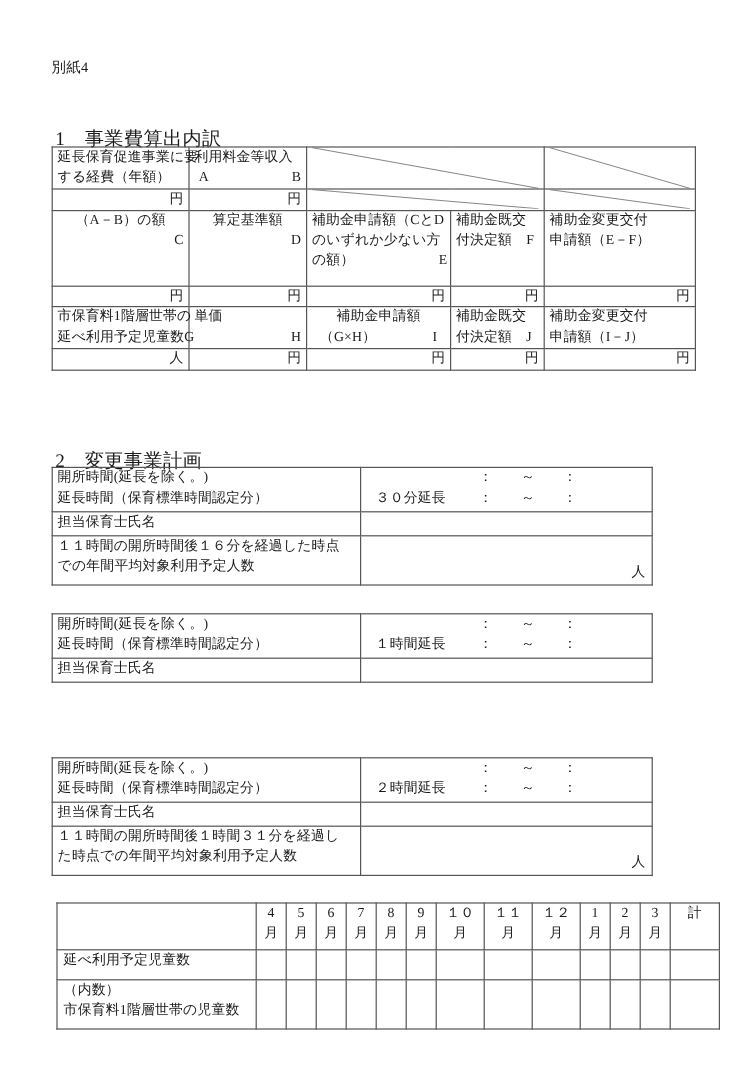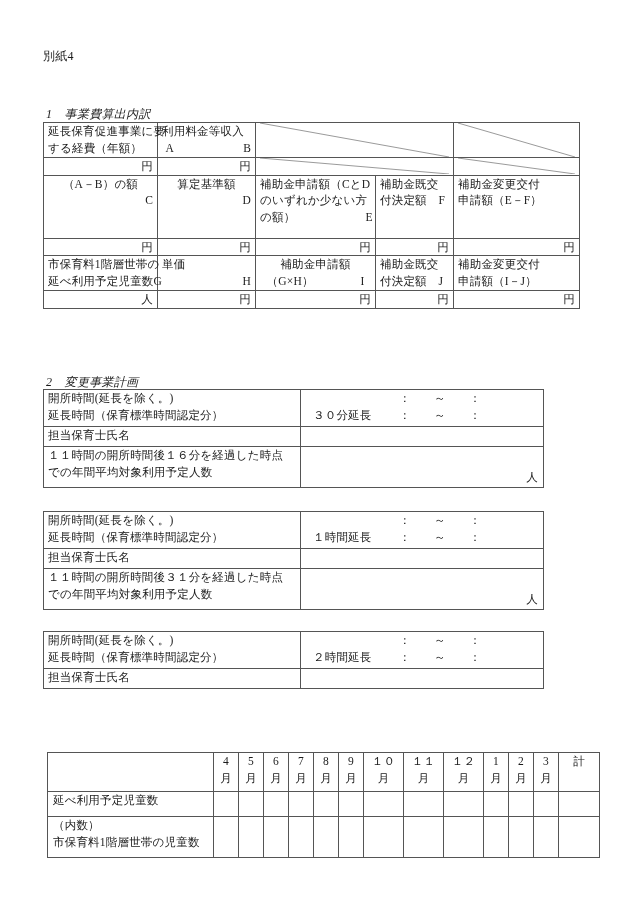--- a/index.html
+++ b/index.html
@@ -34,24 +34,23 @@
   .doc-title {
     position: absolute;
     left: 143px;
     top: 70px;
     font-size: 12.5px;
     letter-spacing: 0.3px;
     white-space: pre;
   }
   .sec-head {
     position: absolute;
-    font-size: 12px;
+    font-size: 16px;
     letter-spacing: 0.3px;
     white-space: pre;
-    font-style: italic;
   }
   #sec1-head { left: 46px; top: 106px; }
   #sec2-head { left: 46px; top: 374px; }
 
   
   table.form {
     position: absolute;
     border-collapse: collapse;
     table-layout: fixed;
     font-size: 11.5px;
@@ -319,29 +318,20 @@
           <span class="ln time-row"><span class="time-label"></span><span class="time-slot">：　　～　　：</span></span>
           <span class="ln time-row"><span class="time-label">１時間延長</span><span class="time-slot">：　　～　　：</span></span>
         </td>
       </tr>
       <tr>
         <td class="p-r2">
           <span class="ln l">担当保育士氏名</span>
         </td>
         <td class="p-r2"></td>
       </tr>
-      <tr>
-        <td class="p-r3">
-          <span class="ln l">１１時間の開所時間後３１分を経過した時点</span>
-          <span class="ln l">での年間平均対象利用予定人数</span>
-        </td>
-        <td class="p-r3">
-          <span class="unit-br">人</span>
-        </td>
-      </tr>
     </tbody>
   </table>
 
   <table class="form plan" id="tbl-plan-3">
     <colgroup>
         <col style="width:257px">
         <col style="width:243px">
       </colgroup>
     <tbody>
       <tr>
@@ -352,20 +342,29 @@
         <td class="p-r1">
           <span class="ln time-row"><span class="time-label"></span><span class="time-slot">：　　～　　：</span></span>
           <span class="ln time-row"><span class="time-label">２時間延長</span><span class="time-slot">：　　～　　：</span></span>
         </td>
       </tr>
       <tr>
         <td class="p-r2">
           <span class="ln l">担当保育士氏名</span>
         </td>
         <td class="p-r2"></td>
+      </tr>
+      <tr>
+        <td class="p-r3">
+          <span class="ln l">１１時間の開所時間後１時間３１分を経過し</span>
+          <span class="ln l">た時点での年間平均対象利用予定人数</span>
+        </td>
+        <td class="p-r3">
+          <span class="unit-br">人</span>
+        </td>
       </tr>
     </tbody>
   </table>
 
   <table class="form" id="tbl-month">
     <colgroup id="month-colgroup">
       <col style="width:166px">
       <col style="width:25px">
         <col style="width:25px">
         <col style="width:25px">

